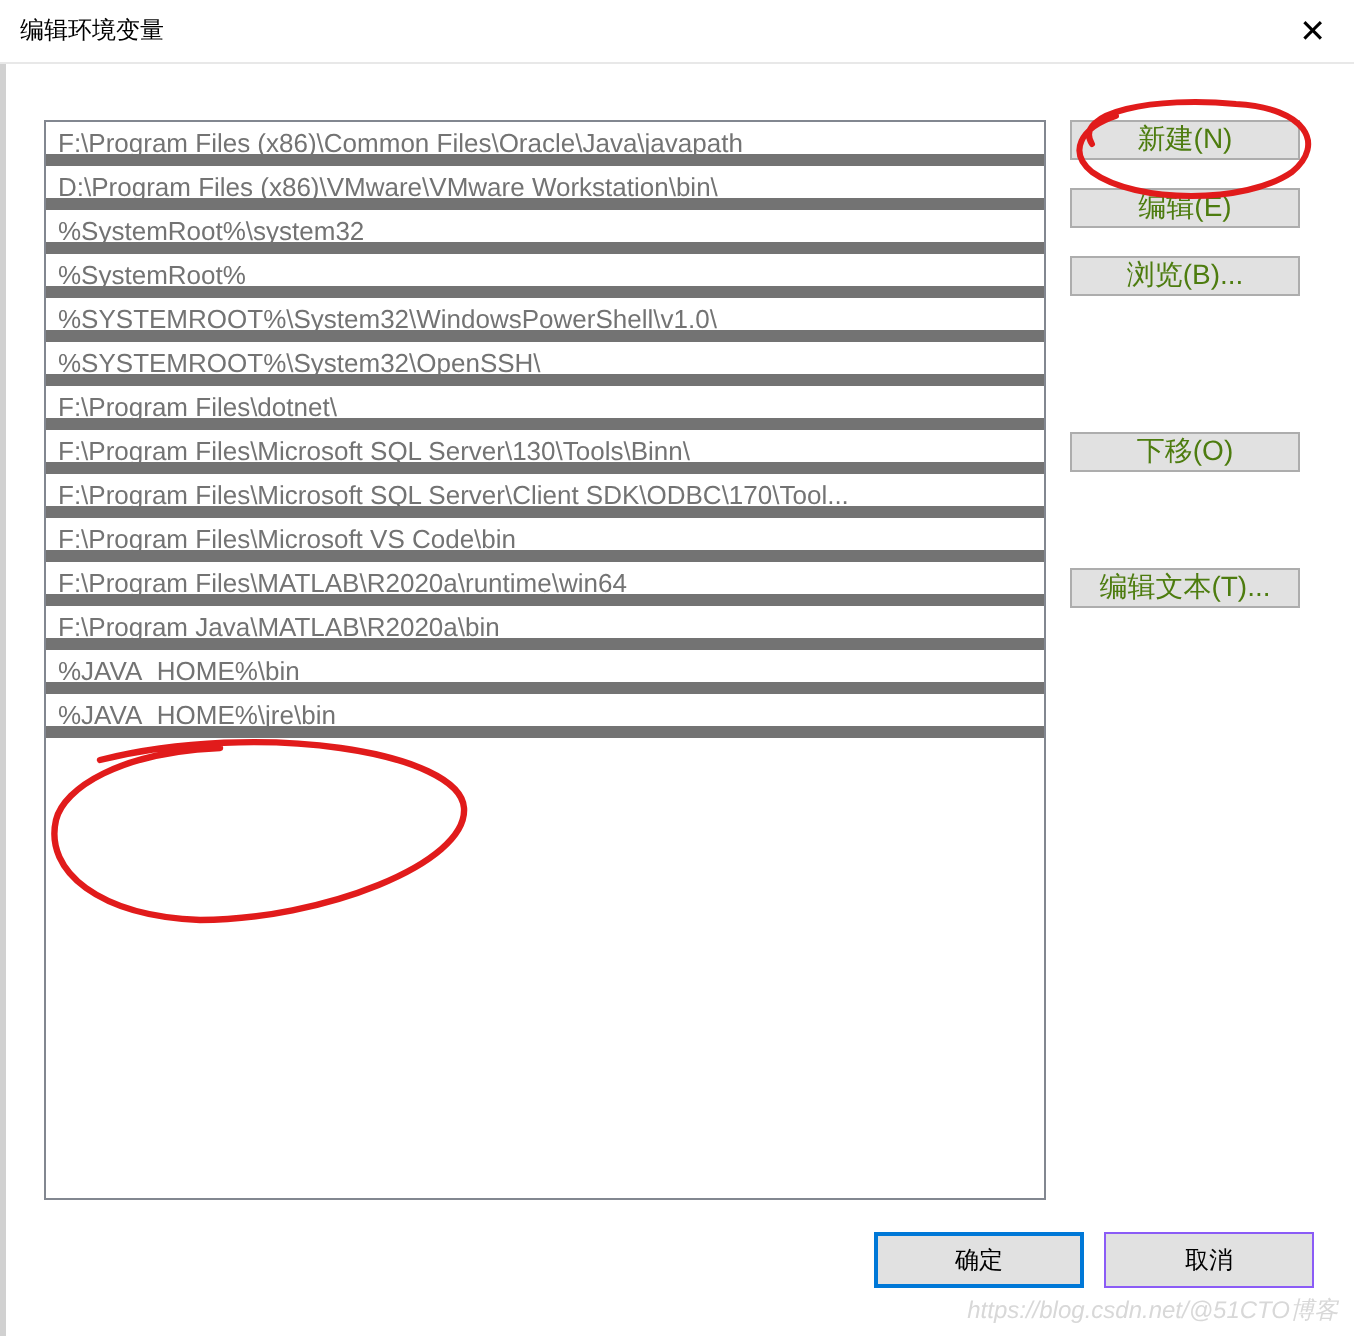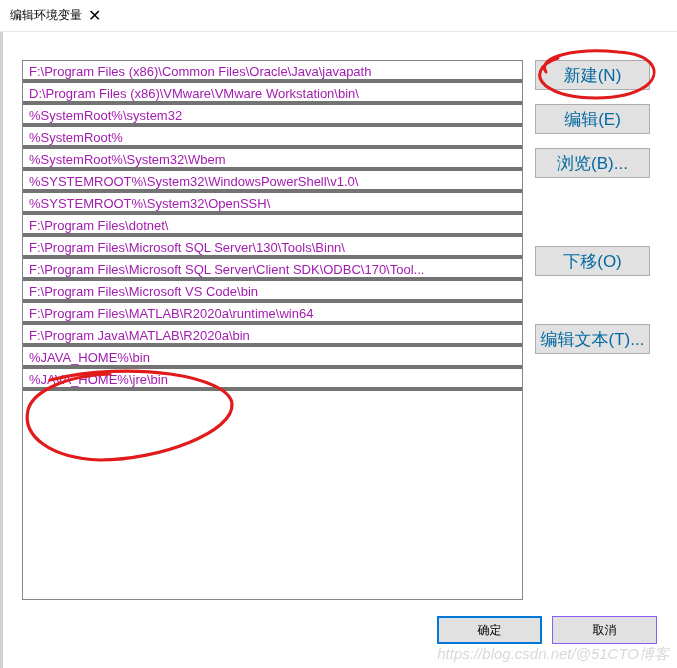--- a/index.html
+++ b/index.html
@@ -9,21 +9,22 @@
       background: #fff;
       width: 677px;
       height: 668px;
       overflow: hidden;
       position: relative;
     }
     .title-bar {
       height: 32px;
       display: flex;
       align-items: center;
-      padding: 0 27px 0 10px;
+      justify-content: space-between;
+      padding: 0 8px 0 10px;
       background: #fff;
       border-bottom: 1px solid #e8e8e8;
     }
     .title-bar .title { font-size: 12px; color: #000; }
     .close-x {
       font-size: 16px;
       font-weight: 300;
       color: #000;
       cursor: pointer;
       padding: 0 6px;
@@ -41,39 +42,39 @@
       border: 1px solid #828790;
       background: #fff;
       overflow: hidden;
       position: relative;
     }
     .list-row {
       height: 22px;
       line-height: 22px;
       padding-left: 6px;
       font-size: 13px;
-      color: #a21caf;
+      color: #737373;
       white-space: nowrap;
       overflow: hidden;
       text-overflow: ellipsis;
-      border-bottom: 4px solid #737373;
+      border-bottom: 6px solid #737373;
     }
     .buttons-col {
       display: flex;
       flex-direction: column;
       gap: 0;
       width: 115px;
     }
     .btn {
-      height: 30px;
+      height: 20px;
       width: 115px;
       background: #e1e1e1;
       border: 1px solid #adadad;
-      font-size: 17px;
-      color: #0369a1;
+      font-size: 14px;
+      color: #4d7c0f;
       cursor: pointer;
       font-family: inherit;
     }
     .btn-spacer-sm { height: 14px; }
     .btn-spacer-md { height: 40px; }
     .btn-spacer-lg { height: 48px; }
     .bottom-row {
       position: absolute;
       bottom: 24px;
       right: 20px;
@@ -94,21 +95,21 @@
       border: 2px solid #0078d7;
     }
     .annot {
       position: absolute;
       pointer-events: none;
     }
     .watermark {
       position: absolute;
       bottom: 4px;
       right: 8px;
-      font-size: 15px;
+      font-size: 12px;
       color: #d8d8d8;
       font-style: italic;
       font-weight: 300;
     }
     .left-edge {
       position: absolute;
       left: 0;
       top: 32px;
       bottom: 0;
       width: 3px;
@@ -125,21 +126,20 @@
   <span class="close-x">✕</span>
 </div>
 
 <div class="content">
 
   <div class="list-box">
     <div class="list-row">F:\Program Files (x86)\Common Files\Oracle\Java\javapath</div>
     <div class="list-row">D:\Program Files (x86)\VMware\VMware Workstation\bin\</div>
     <div class="list-row">%SystemRoot%\system32</div>
     <div class="list-row">%SystemRoot%</div>
-    <div class="list-row">%SystemRoot%\System32\Wbem</div>
     <div class="list-row">%SYSTEMROOT%\System32\WindowsPowerShell\v1.0\</div>
     <div class="list-row">%SYSTEMROOT%\System32\OpenSSH\</div>
     <div class="list-row">F:\Program Files\dotnet\</div>
     <div class="list-row">F:\Program Files\Microsoft SQL Server\130\Tools\Binn\</div>
     <div class="list-row">F:\Program Files\Microsoft SQL Server\Client SDK\ODBC\170\Tool...</div>
     <div class="list-row">F:\Program Files\Microsoft VS Code\bin</div>
     <div class="list-row">F:\Program Files\MATLAB\R2020a\runtime\win64</div>
     <div class="list-row">F:\Program Java\MATLAB\R2020a\bin</div>
     <div class="list-row">%JAVA_HOME%\bin</div>
     <div class="list-row">%JAVA_HOME%\jre\bin</div>

